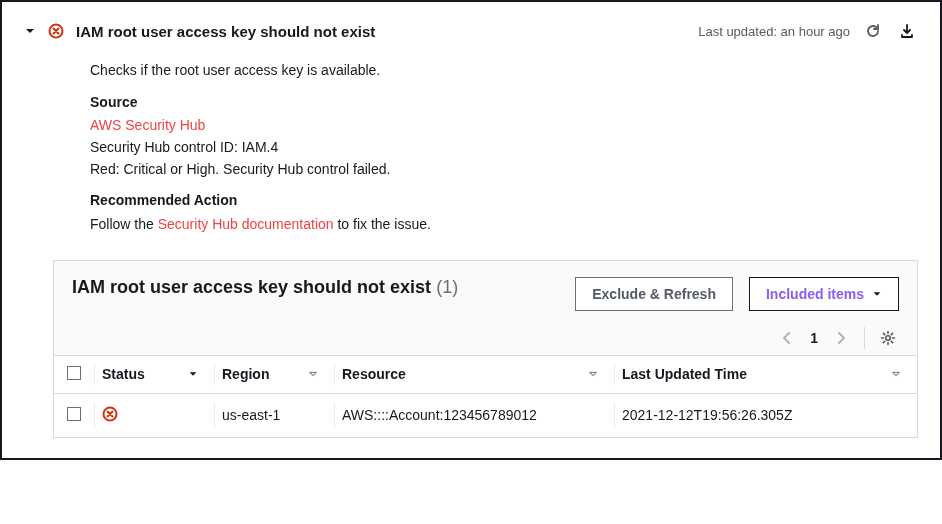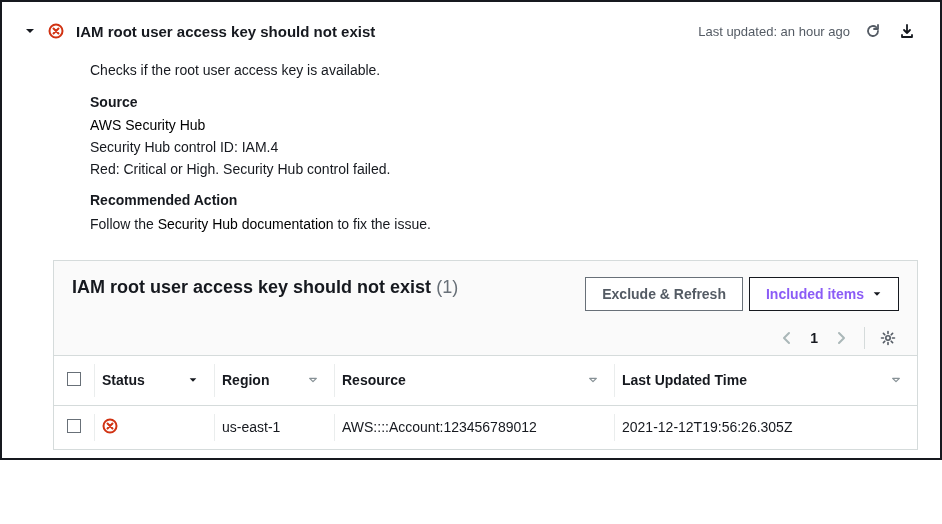--- a/index.html
+++ b/index.html
@@ -46,21 +46,21 @@
     margin-top: 18px;
     line-height: 1.55;
     font-size: 14px;
   }
   .section-h {
     font-weight: 700;
     margin-top: 10px;
     margin-bottom: 2px;
     font-size: 14px;
   }
-  .link { color: #000000; text-decoration: none; cursor:pointer; }
+  .link { color: #ef4444; text-decoration: none; cursor:pointer; }
   .panel {
     margin-left: 29px;
     margin-top: 24px;
     border: 1px solid #d5dbdb;
     background: #fafafa;
   }
   .panel-head {
     display: flex;
     align-items: flex-start;
     padding: 16px 18px 6px 18px;
@@ -70,21 +70,21 @@
     font-weight: 700;
     font-size: 18px;
     color: #16191f;
   }
   .panel-title .count { color: #687078; font-weight: 400; }
   .panel-sub {
     font-size: 12px;
     color: #545b64;
     margin-top: 3px;
   }
-  .panel-actions { display: flex; gap: 6px; align-items: center; }
+  .panel-actions { display: flex; gap: 16px; align-items: center; }
   .btn {
     border: 1px solid #687078;
     background: #fff;
     color: #545b64;
     padding: 6px 16px;
     font-size: 14px;
     font-weight: 700;
     cursor: pointer;
     height: 34px;
     display: inline-flex; align-items: center; gap: 8px;
@@ -102,21 +102,21 @@
     width: 1px; height: 22px; background: #d5dbdb;
   }
   table {
     width: 100%;
     border-collapse: collapse;
     background: #fff;
   }
   thead th {
     border-top: 1px solid #d5dbdb;
     border-bottom: 1px solid #d5dbdb;
-    padding: 16px 8px;
+    padding: 10px 8px;
     font-size: 14px;
     font-weight: 700;
     text-align: left;
     color: #16191f;
     position: relative;
   }
   thead th + th::before,
   tbody td + td::before {
     content: "";
     position: absolute;

